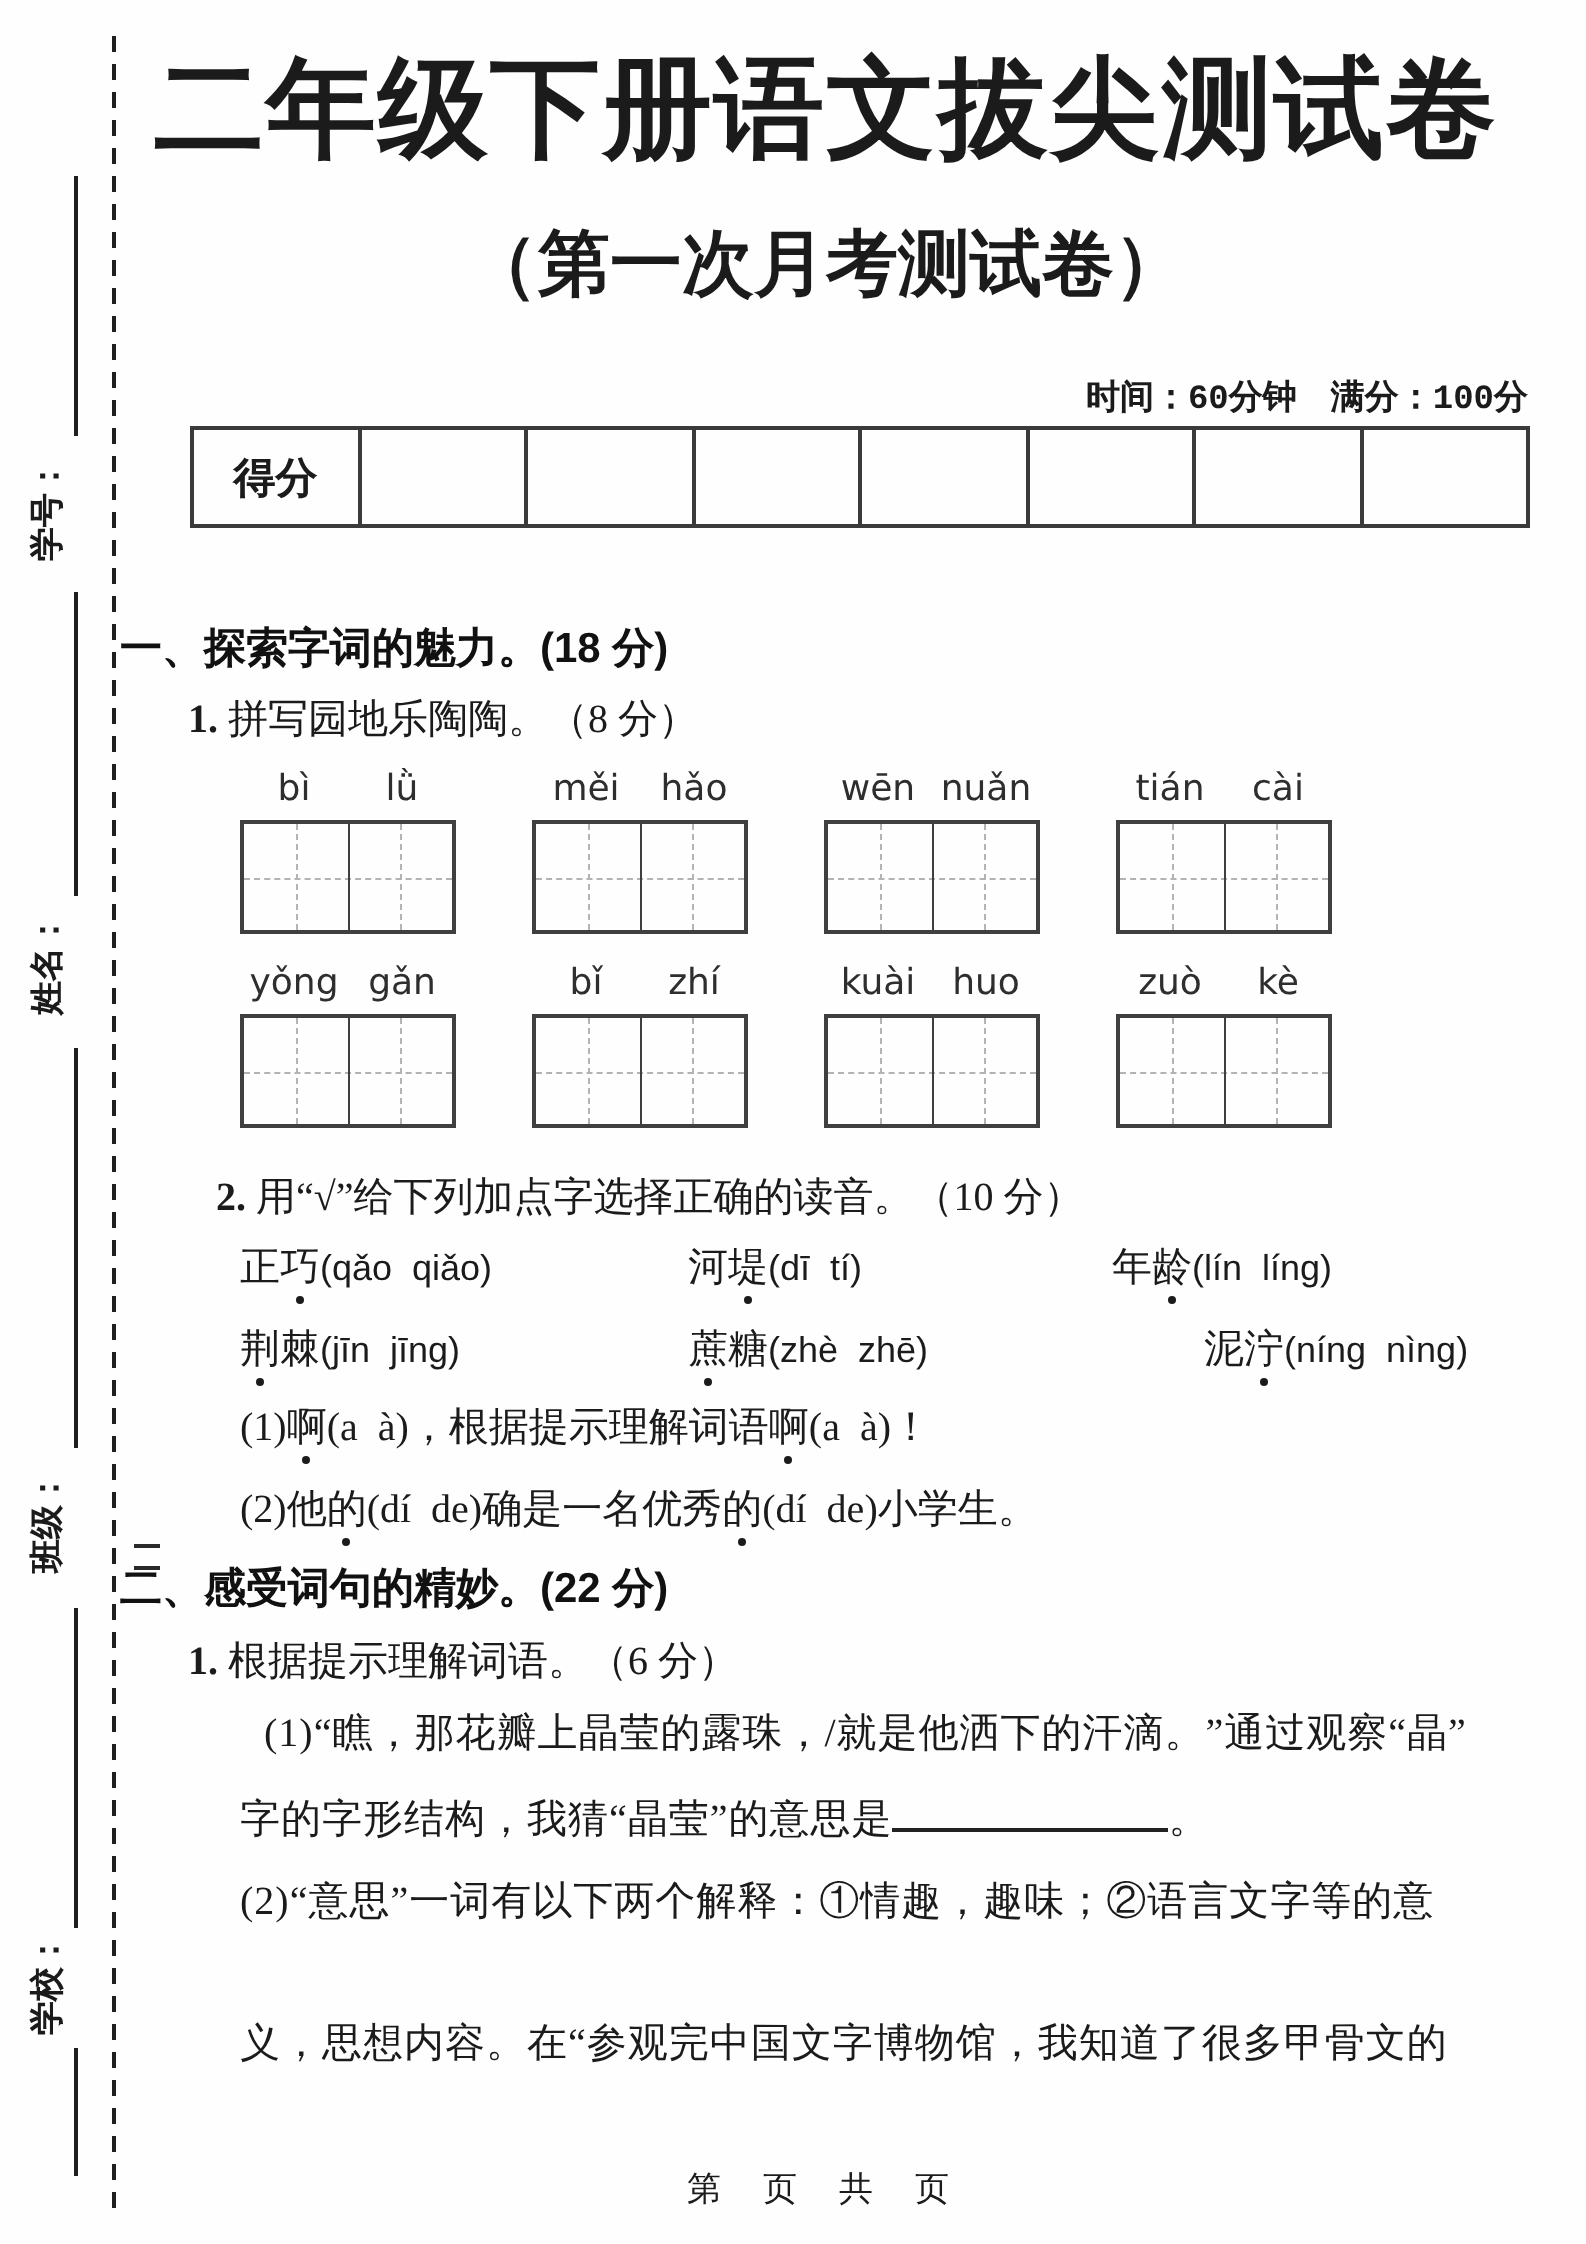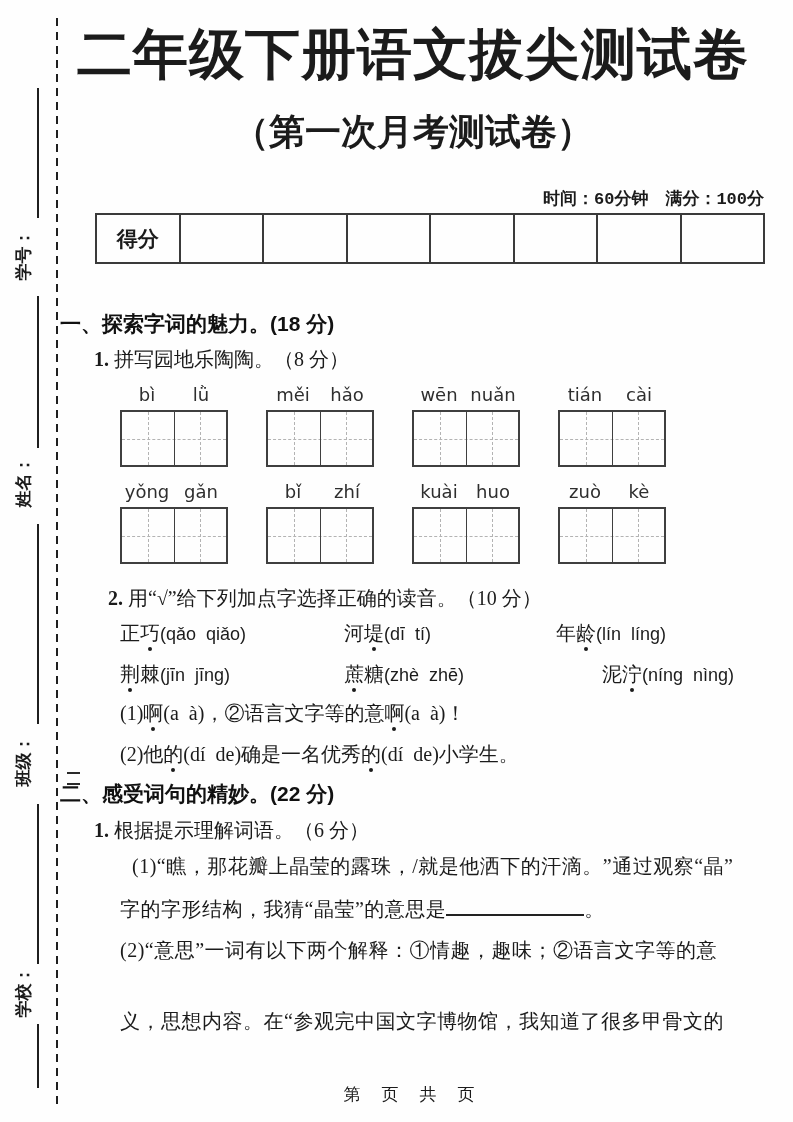--- a/index.html
+++ b/index.html
@@ -203,21 +203,21 @@
 
   <div class="abs qline" style="left:108px;top:585px;"><b>2.</b><span> 用“√”给下列加点字选择正确的读音。（10 分）</span></div>
 
   <div class="witem" style="left:120px;top:620px;"><span>正</span><span class="du">巧</span><span></span><span class="py">(qǎo  qiǎo)</span></div>
   <div class="witem" style="left:344px;top:620px;"><span>河</span><span class="du">堤</span><span></span><span class="py">(dī  tí)</span></div>
   <div class="witem" style="left:556px;top:620px;"><span>年</span><span class="du">龄</span><span></span><span class="py">(lín  líng)</span></div>
   <div class="witem" style="left:120px;top:661px;"><span></span><span class="du">荆</span><span>棘</span><span class="py">(jīn  jīng)</span></div>
   <div class="witem" style="left:344px;top:661px;"><span></span><span class="du">蔗</span><span>糖</span><span class="py">(zhè  zhē)</span></div>
   <div class="witem" style="left:556px;top:661px;margin-left:46px;"><span>泥</span><span class="du">泞</span><span></span><span class="py">(níng  nìng)</span></div>
 
-  <div class="abs qline" style="left:120px;top:700px;"><span>(1)</span><span class="du">啊</span><span>(a  à)，②语言文字等的意</span><span class="du">啊</span><span>(a  à)！</span></div>
+  <div class="abs qline" style="left:120px;top:700px;"><span>(1)</span><span class="du">啊</span><span>(a  à)，根据提示理解词语</span><span class="du">啊</span><span>(a  à)！</span></div>
   <div class="abs qline" style="left:120px;top:741px;text-align:right;"><span>(2)他</span><span class="du">的</span><span>(dí  de)确是一名优秀</span><span class="du">的</span><span>(dí  de)小学生。</span></div>
 
   <div class="abs sechead" style="left:60px;top:780px;">二、感受词句的精妙。(22 分)</div>
   <div class="abs qline" style="left:94px;top:817px;"><b>1.</b><span> 根据提示理解词语。（6 分）</span></div>
 
   <div class="abs para" style="left:120px;top:853px;margin-left:12px;">(1)“瞧，那花瓣上晶莹的露珠，/就是他洒下的汗滴。”通过观察“晶”</div>
   <div class="abs para" style="left:120px;top:896px;"><span>字的字形结构，我猜“晶莹”的意思是</span><span class="blank"></span><span>。</span></div>
   <div class="abs para" style="left:120px;top:937px;">(2)“意思”一词有以下两个解释：①情趣，趣味；②语言文字等的意</div>
   <div class="abs para" style="left:120px;top:980px;margin-top:28px;">义，思想内容。在“参观完中国文字博物馆，我知道了很多甲骨文的</div>
 

